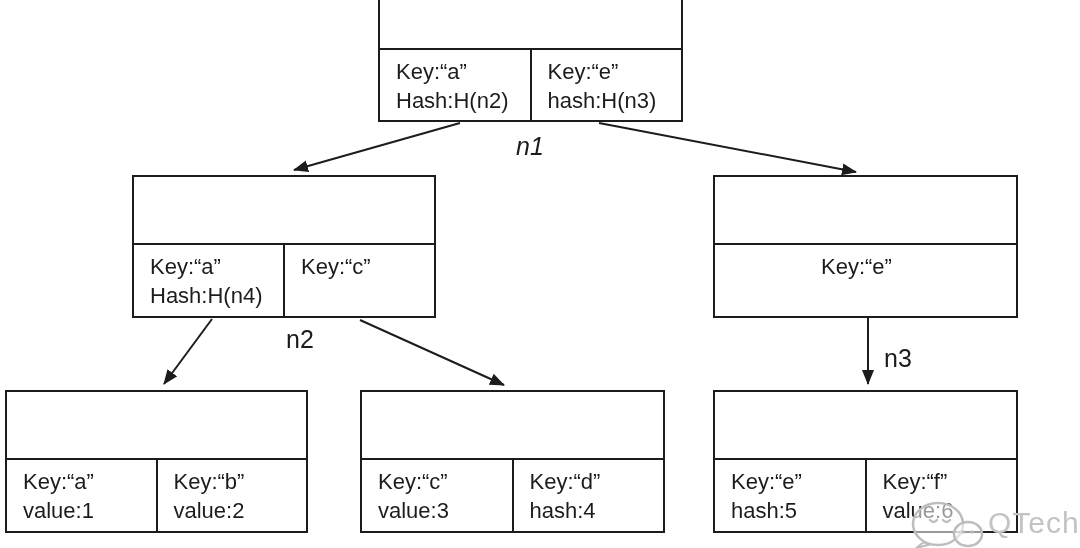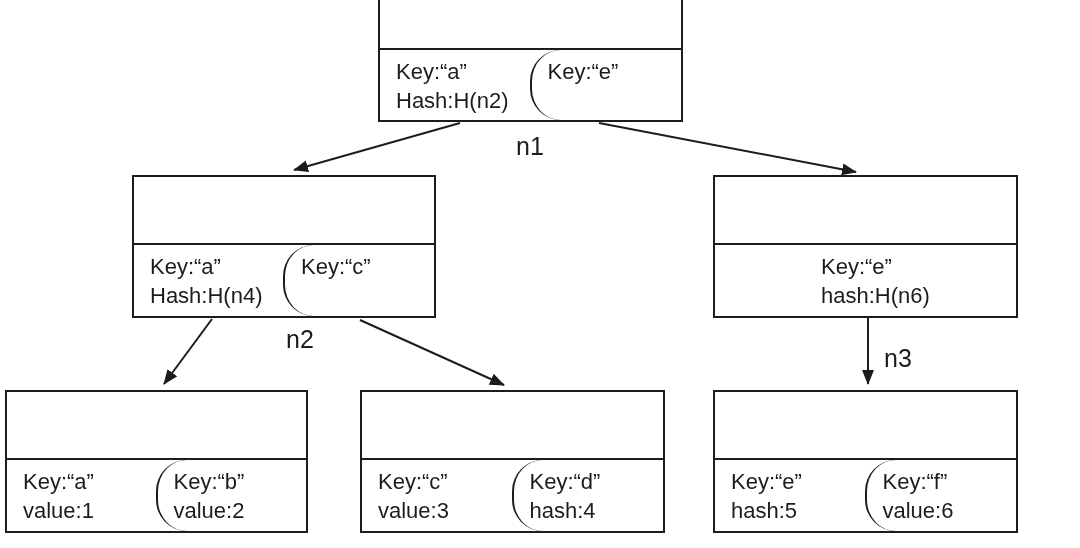--- a/index.html
+++ b/index.html
@@ -27,21 +27,20 @@
     border-bottom: 2px solid #1c1c1c;
   }
   .kv-row {
     flex: 1;
     display: flex;
   }
   .kv-cell {
     flex: 1;
     padding: 7px 2px 0 16px;
     overflow: hidden;
-    border-radius: 31px;
   }
   .kv-cell + .kv-cell {
     border-left: 2px solid #1c1c1c;
   }
   .kv-cell.single-centered {
     padding-left: 106px;
   }
   .kv-line {
     font-size: 22px;
     line-height: 29px;
@@ -104,45 +103,45 @@
 
   <div class="node" style="left:378px;top:-20px;width:305px;height:142px;">
     <div class="ptr-row"></div>
     <div class="kv-row">
       <div class="kv-cell">
         <div class="kv-line">Key:“a”</div>
         <div class="kv-line">Hash:H(n2)</div>
       </div>
       <div class="kv-cell">
         <div class="kv-line">Key:“e”</div>
-      </div>
-    </div>
-  </div>
-  <div class="node-label" style="left:490px;top:132px;">n1</div>
+        <div class="kv-line">hash:H(n3)</div>
+      </div>
+    </div>
+  </div>
+  <div class="node-label" style="left:490px;top:132px;font-style:italic;">n1</div>
 
   <div class="node" style="left:132px;top:175px;width:304px;height:143px;">
     <div class="ptr-row"></div>
     <div class="kv-row">
       <div class="kv-cell">
         <div class="kv-line">Key:“a”</div>
         <div class="kv-line">Hash:H(n4)</div>
       </div>
       <div class="kv-cell">
         <div class="kv-line">Key:“c”</div>
       </div>
     </div>
   </div>
   <div class="node-label" style="left:260px;top:325px;">n2</div>
 
   <div class="node" style="left:713px;top:175px;width:305px;height:143px;">
     <div class="ptr-row"></div>
     <div class="kv-row">
       <div class="kv-cell single-centered">
         <div class="kv-line">Key:“e”</div>
-        <div class="kv-line">hash:H(n6)</div>
       </div>
     </div>
   </div>
   <div class="node-label" style="left:858px;top:344px;">n3</div>
 
   <div class="node" style="left:5px;top:390px;width:303px;height:143px;">
     <div class="ptr-row"></div>
     <div class="kv-row">
       <div class="kv-cell">
         <div class="kv-line">Key:“a”</div>
@@ -176,14 +175,26 @@
         <div class="kv-line">Key:“e”</div>
         <div class="kv-line">hash:5</div>
       </div>
       <div class="kv-cell">
         <div class="kv-line">Key:“f”</div>
         <div class="kv-line">value:6</div>
       </div>
     </div>
   </div>
 
+  <div class="watermark">
+    <svg width="78" height="51" viewBox="0 0 78 51" xmlns="http://www.w3.org/2000/svg">
+      <ellipse cx="32" cy="27" rx="25" ry="21" fill="rgba(255,255,255,0.55)" stroke="#bdbdbd" stroke-width="2.5"></ellipse>
+      <path d="M18,45 L10,51 L22,48 Z" fill="rgba(255,255,255,0.55)" stroke="#bdbdbd" stroke-width="2"></path>
+      <path d="M24,23 q3.5,4 7,0" fill="none" stroke="#bdbdbd" stroke-width="2.5" stroke-linecap="round"></path>
+      <path d="M37,23 q3.5,4 7,0" fill="none" stroke="#bdbdbd" stroke-width="2.5" stroke-linecap="round"></path>
+      <ellipse cx="62" cy="37" rx="14" ry="12" fill="rgba(255,255,255,0.55)" stroke="#bdbdbd" stroke-width="2.5"></ellipse>
+      <circle cx="57" cy="35" r="1.8" fill="#bdbdbd"></circle>
+      <circle cx="66" cy="35" r="1.8" fill="#bdbdbd"></circle>
+    </svg>
+    <span class="wm-text">QTech</span>
+  </div>
 
 </div>
 
 </body></html>

